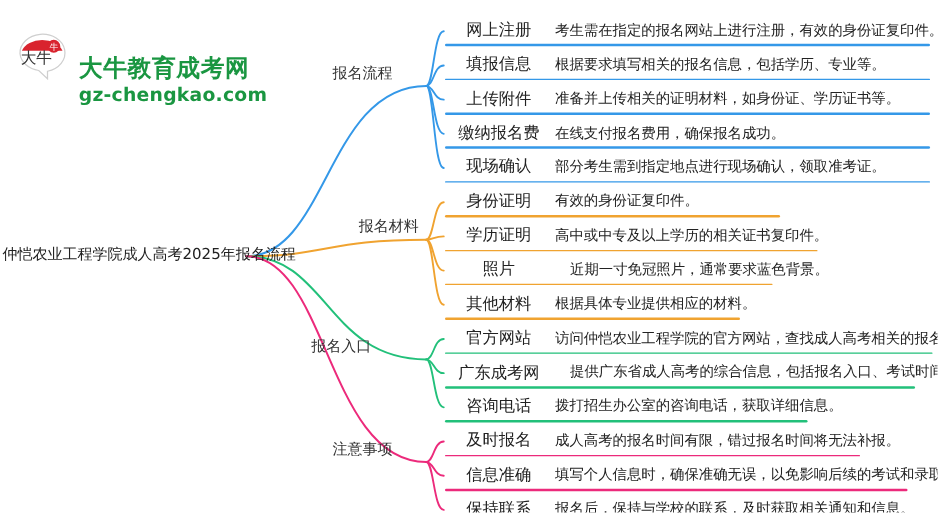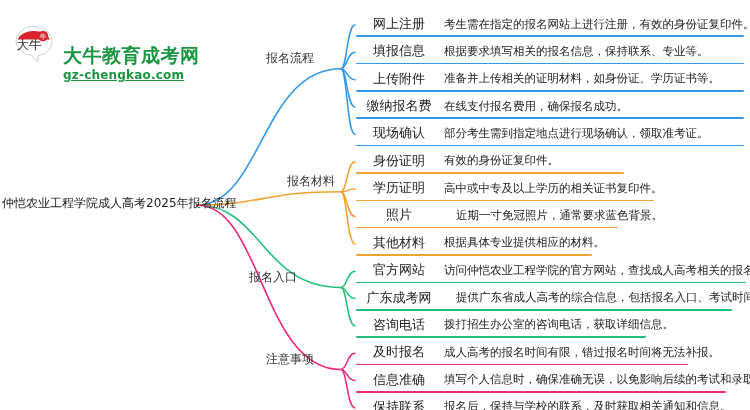--- a/index.html
+++ b/index.html
@@ -12,22 +12,22 @@
   }
   #mindmap{position:absolute;left:0;top:0;width:750px;height:410px;}
   svg.links{position:absolute;left:0;top:0;width:750px;height:410px;pointer-events:none;}
 
   
   .logo{position:absolute;left:12px;top:8px;display:flex;align-items:center;gap:7px;}
   .logo-mark{position:relative;width:44px;height:40px;flex:none;}
   .logo-text{display:flex;flex-direction:column;line-height:1;}
   .logo-cn{font-size:19px;font-weight:bold;color:#1a9641;letter-spacing:.5px;
            font-family:"DejaVu Sans","Liberation Sans",sans-serif;margin-top:38px;}
-  .logo-en{font-size:12px;font-weight:bold;color:#1a9641;margin-top:4px;letter-spacing:.2px;
-           font-family:"DejaVu Sans","Liberation Sans",sans-serif;text-decoration:underline;}
+  .logo-en{font-size:15px;font-weight:bold;color:#1a9641;margin-top:4px;letter-spacing:.2px;
+           font-family:"DejaVu Sans","Liberation Sans",sans-serif;}
 
   
   .root-node{
     position:absolute;left:2px;top:195px;width:196px;
     font-size:12px;color:#222;text-align:right;white-space:nowrap;
     letter-spacing:0px;
   }
 
   
   .branch-label{
@@ -97,21 +97,21 @@
 
   <div id="nodes">
       <div class="branch-label" style="left: 245px; top: 49.7px;">报名流程</div>
       <div class="leaf" style="top: 14px;">
         <div class="leaf-title">网上注册</div>
         <div class="leaf-desc">考生需在指定的报名网站上进行注册，有效的身份证复印件。</div>
         <div class="leaf-rule" style="width: 388px; background: rgb(52, 152, 232);"></div>
       </div>
       <div class="leaf" style="top: 41.35px;">
         <div class="leaf-title">填报信息</div>
-        <div class="leaf-desc">根据要求填写相关的报名信息，保持联系、专业等。</div>
+        <div class="leaf-desc">根据要求填写相关的报名信息，包括学历、专业等。</div>
         <div class="leaf-rule" style="width: 388px; background: rgb(52, 152, 232);"></div>
       </div>
       <div class="leaf" style="top: 68.7px;">
         <div class="leaf-title">上传附件</div>
         <div class="leaf-desc">准备并上传相关的证明材料，如身份证、学历证书等。</div>
         <div class="leaf-rule" style="width: 388px; background: rgb(52, 152, 232);"></div>
       </div>
       <div class="leaf" style="top: 96.05px;">
         <div class="leaf-title">缴纳报名费</div>
         <div class="leaf-desc">在线支付报名费用，确保报名成功。</div>

